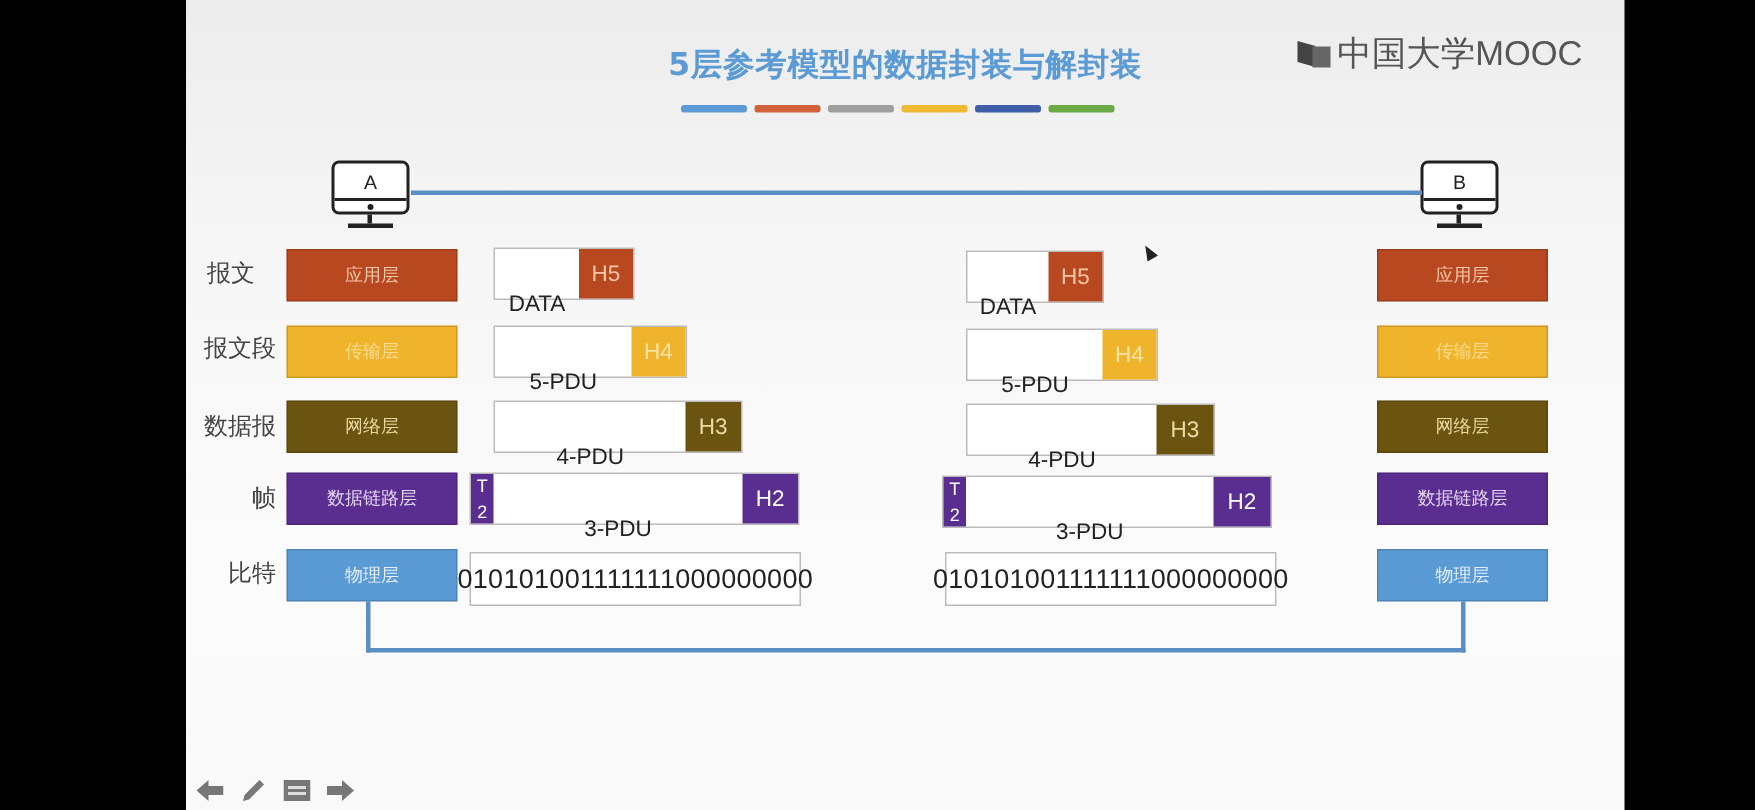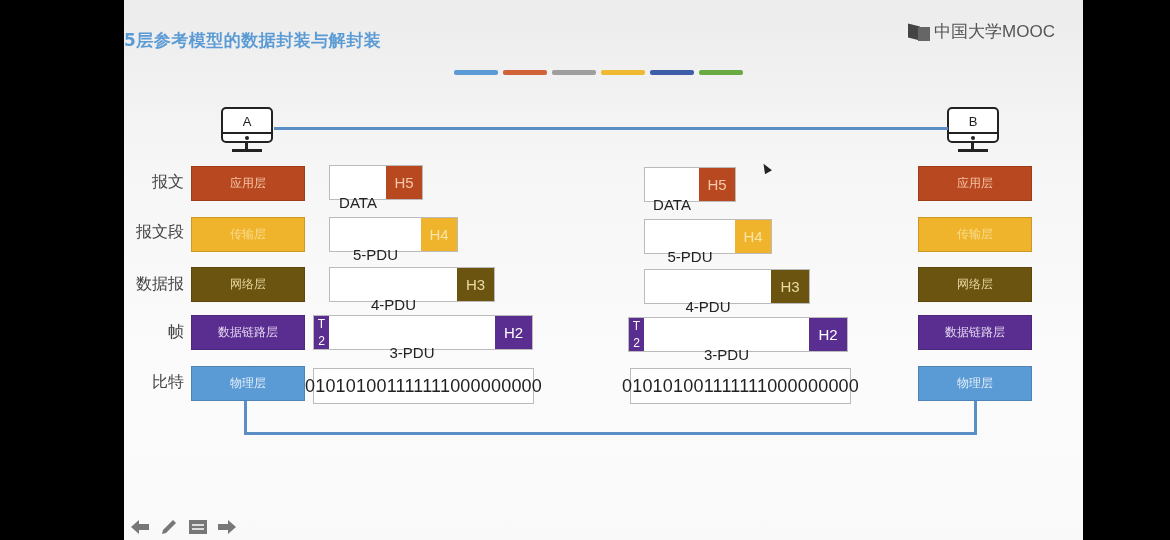--- a/index.html
+++ b/index.html
@@ -5,30 +5,30 @@
     * { box-sizing: border-box; margin: 0; padding: 0; }
     html, body { width: 1170px; height: 540px; background: #000; overflow: hidden; }
     body { position: relative; font-family: "DejaVu Sans", "Liberation Sans", sans-serif; }
 
     .slide {
       position: absolute; left: 124px; top: 0; width: 959px; height: 540px;
       background: linear-gradient(180deg, #ececec 0%, #f6f6f6 30%, #fbfbfb 70%, #f9f9f9 100%);
       overflow: hidden;
     }
     .title {
-      position: absolute; left: 0; right: 0; top: 29px; text-align: left;
-      font-size: 17px; font-weight: bold; color: #5b9bd5; letter-spacing: 0.5px;
+      position: absolute; left: 0; right: 0; top: 29px; text-align: center;
+      font-size: 21px; font-weight: bold; color: #5b9bd5; letter-spacing: 0.5px;
       font-family: "DejaVu Sans", sans-serif;
     }
     .color-bars { position: absolute; top: 70px; left: 330px; display: flex; gap: 5px; }
     .color-bars span { display: block; width: 44px; height: 5px; border-radius: 2px; }
 
     .logo {
       position: absolute; top: 20px; right: 28px; display: flex; align-items: center; gap: 4px;
-      color: #555; font-size: 17px; font-family: "Liberation Sans", sans-serif;
+      color: #555; font-size: 23px; font-family: "Liberation Sans", sans-serif;
     }
     .logo-mark { width: 22px; height: 18px; position: relative; }
     .logo-mark::before { content: ""; position: absolute; left: 0; top: 2px; width: 12px; height: 14px; background: #444; transform: skewY(15deg); }
     .logo-mark::after { content: ""; position: absolute; left: 10px; top: 4px; width: 12px; height: 14px; background: #666; }
 
     .computer { position: absolute; width: 54px; height: 46px; }
     .computer .screen {
       position: absolute; left: 0; top: 0; width: 52px; height: 36px;
       border: 2.5px solid #222; border-radius: 5px; background: #fff;
     }
@@ -121,21 +121,21 @@
     <div class="screen">
         <span class="label">B</span>
         <div class="chin"></div>
         <div class="dot"></div>
       </div>
     <div class="stand"></div>
       <div class="base"></div>
   </div>
   <div class="hline-top" style="left:150px; width:674px;"></div>
 
-  <div class="row-label" style="left:0; top:172px;">报文</div>
+  <div class="row-label" style="left:0; top:172px;text-align:center;">报文</div>
   <div class="row-label" style="left:0; top:222px;">报文段</div>
   <div class="row-label" style="left:0; top:274px;">数据报</div>
   <div class="row-label" style="left:0; top:322px;">帧</div>
   <div class="row-label" style="left:0; top:372px;">比特</div>
 
   <div class="layer" style="left:67px; top:166px; background:#b8481f; color:#f5c6a8;">应用层</div>
   <div class="layer" style="left:67px; top:217px; background:#f0b42c; color:#f7dc8e;">传输层</div>
   <div class="layer" style="left:67px; top:267px; background:#6b5310; color:#e9d7a0;">网络层</div>
   <div class="layer" style="left:67px; top:315px; background:#5a2d91; color:#e2d6f0;">数据链路层</div>
   <div class="layer" style="left:67px; top:366px; background:#5b9bd5; color:#e3eef8;">物理层</div>

